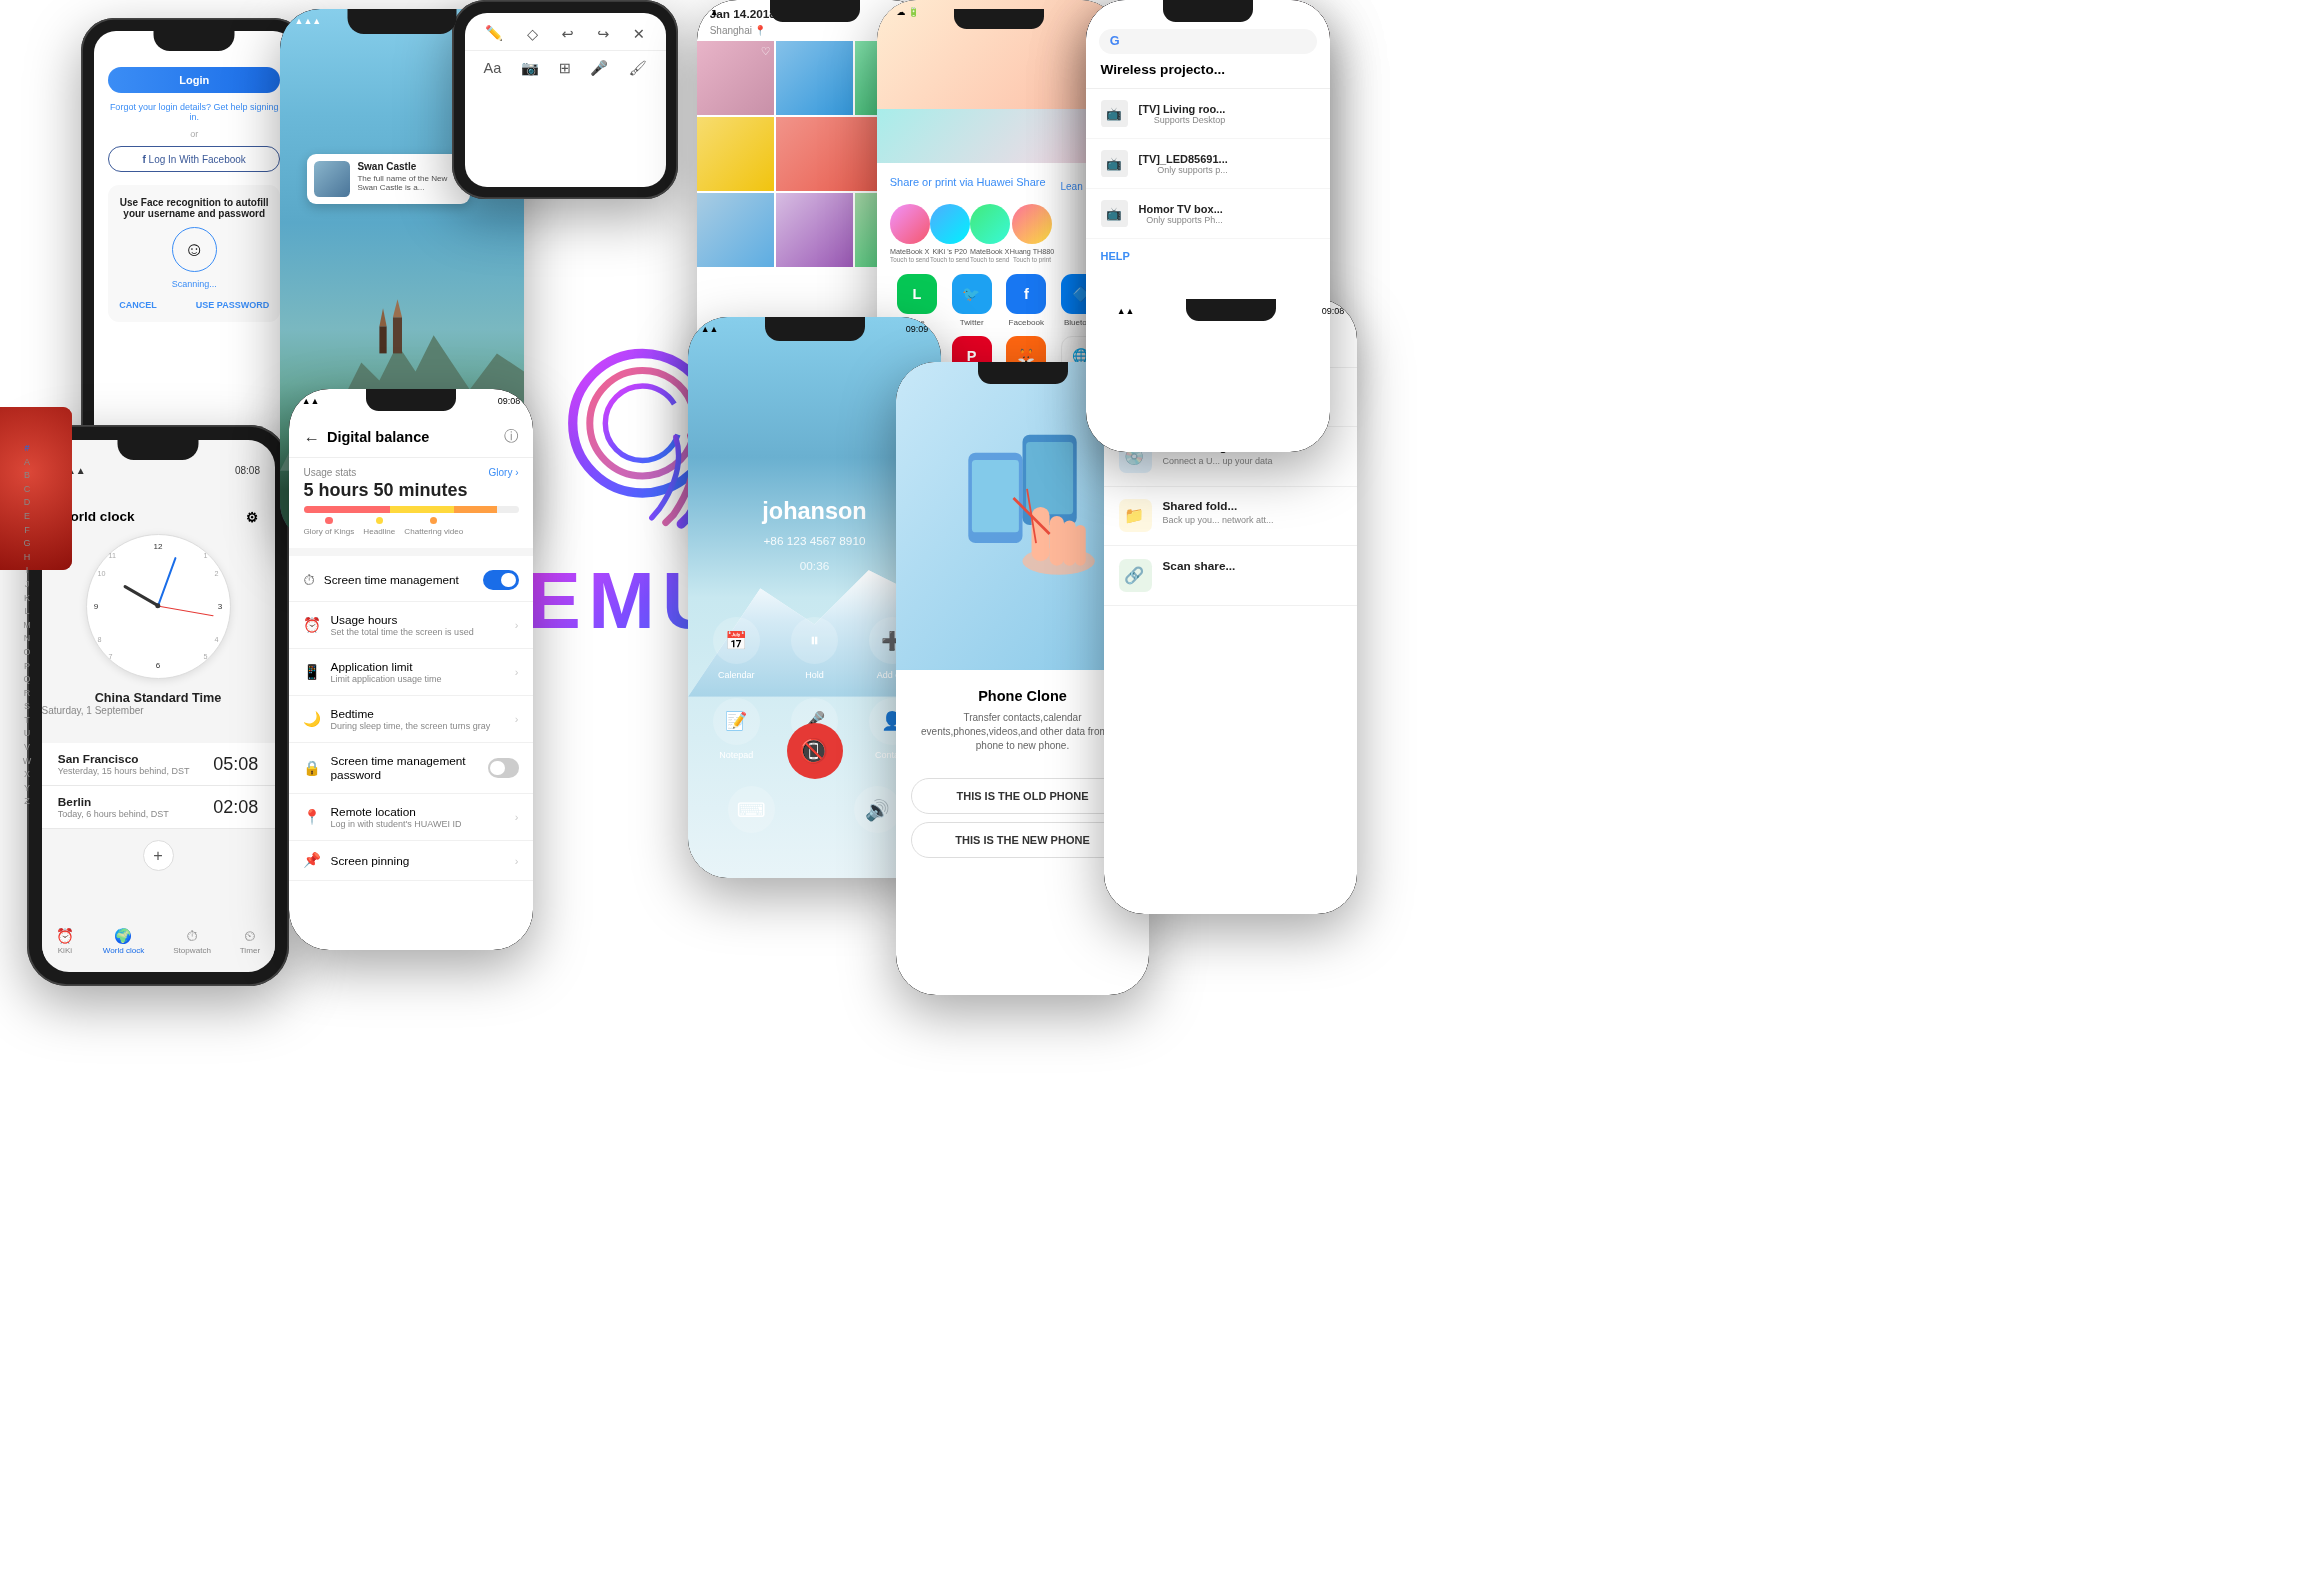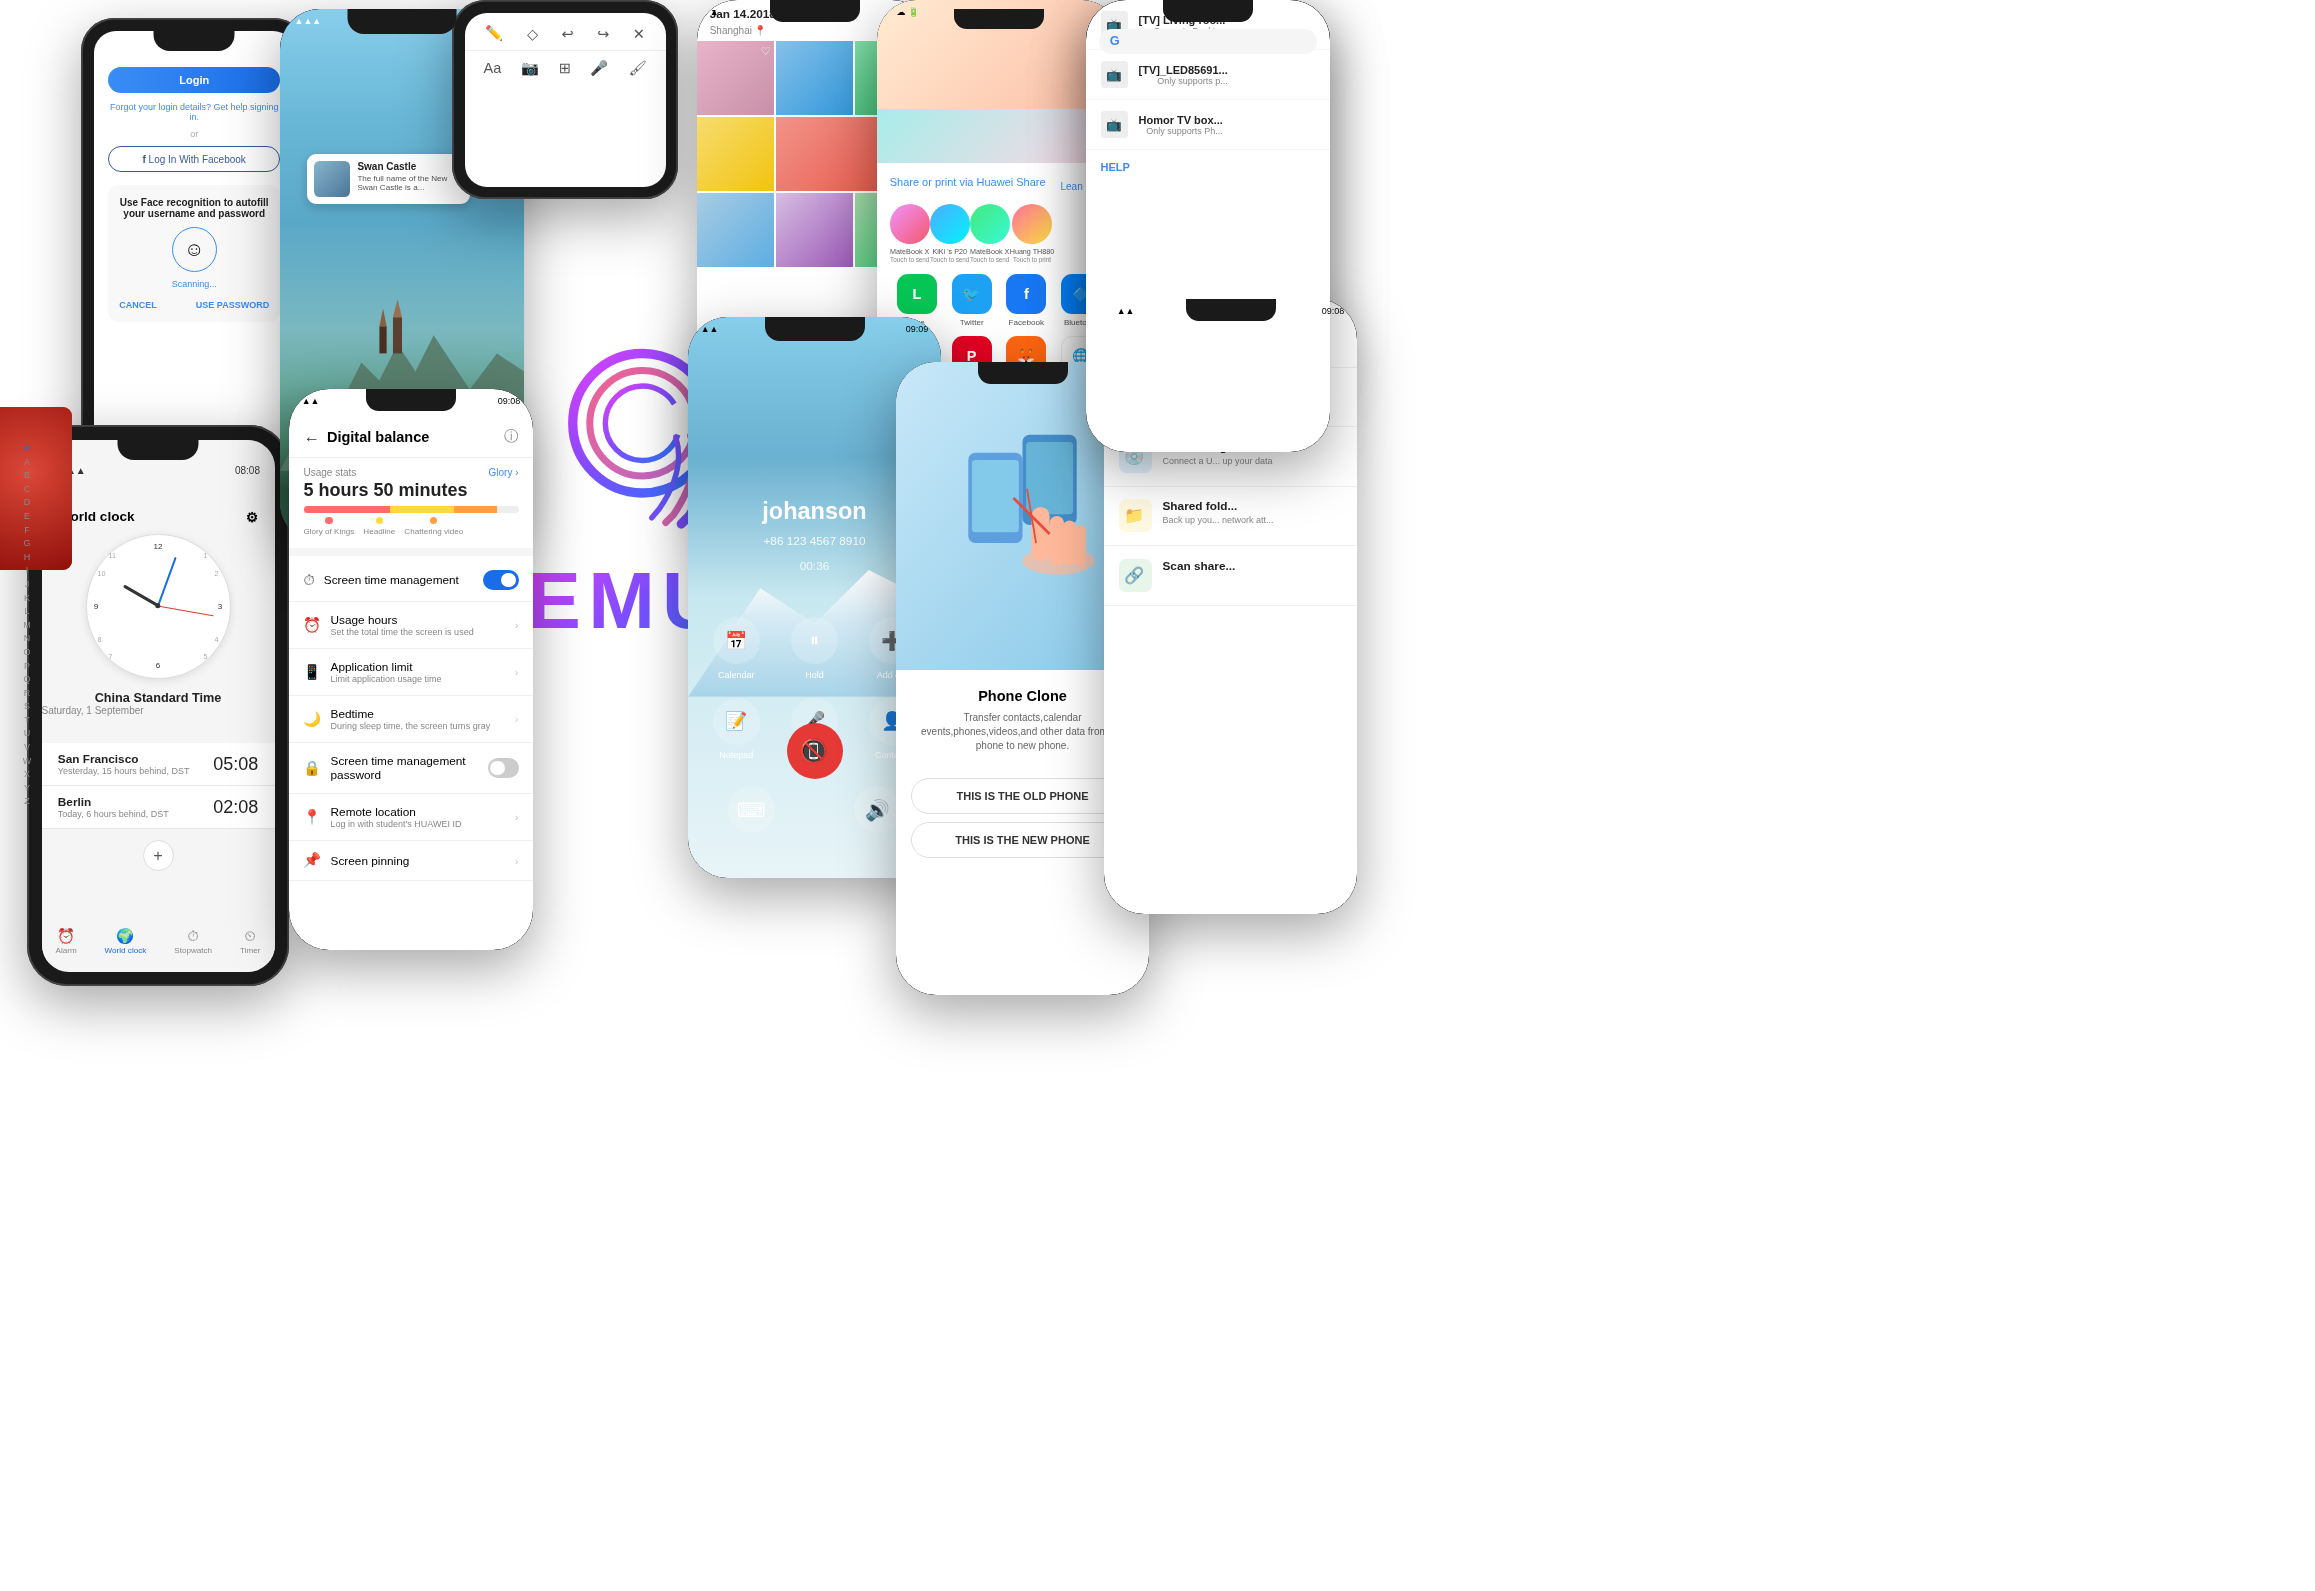--- a/index.html
+++ b/index.html
@@ -677,21 +677,21 @@
         <div class="city-name">Berlin</div>
         <div class="city-sub">Today, 6 hours behind, DST</div>
       </div>
       <div class="city-time">02:08</div>
     </div>
     <div class="clock-add">+</div>
 
     <div class="clock-tabs">
       <div class="clock-tab">
         <div class="clock-tab-icon">⏰</div>
-        <div>Alarm</div>
+        <div>KiKi</div>
       </div>
       <div class="clock-tab active">
         <div class="clock-tab-icon" style="color:#1a6de8">🌍</div>
         <div>World clock</div>
       </div>
       <div class="clock-tab">
         <div class="clock-tab-icon">⏱</div>
         <div>Stopwatch</div>
       </div>
       <div class="clock-tab">
@@ -1217,20 +1217,23 @@
   </div>
 </div>
 
 <div class="phone phone-13">
   <div class="phone-screen">
     <div style="position:absolute;top:0;left:50%;transform:translateX(-50%);width:90px;height:22px;background:#1a1a1a;border-radius:0 0 12.7px 12.7px;z-index:10;"></div>
 
     <div style="position:absolute;top:29px;left:12.7px;right:12.7px;background:#f5f5f5;border-radius:18px;padding:5.4px 11px;display:flex;align-items:center;gap:7.2px;z-index:5;">
       <span style="color:#4285f4;font-weight:700;font-size:12.7px;">G</span>
     </div>
+    <div class="wireless-header" style="padding-top:62px;">
+      <div class="wireless-title">Wireless projecto...</div>
+    </div>
     <div class="wireless-row">
       <div class="wireless-icon">📺</div>
       <div class="wireless-text">
         <div class="wt-title">[TV] Living roo...</div>
         <div class="wt-sub">Supports Desktop</div>
       </div>
     </div>
     <div class="wireless-row">
       <div class="wireless-icon">📺</div>
       <div class="wireless-text">

